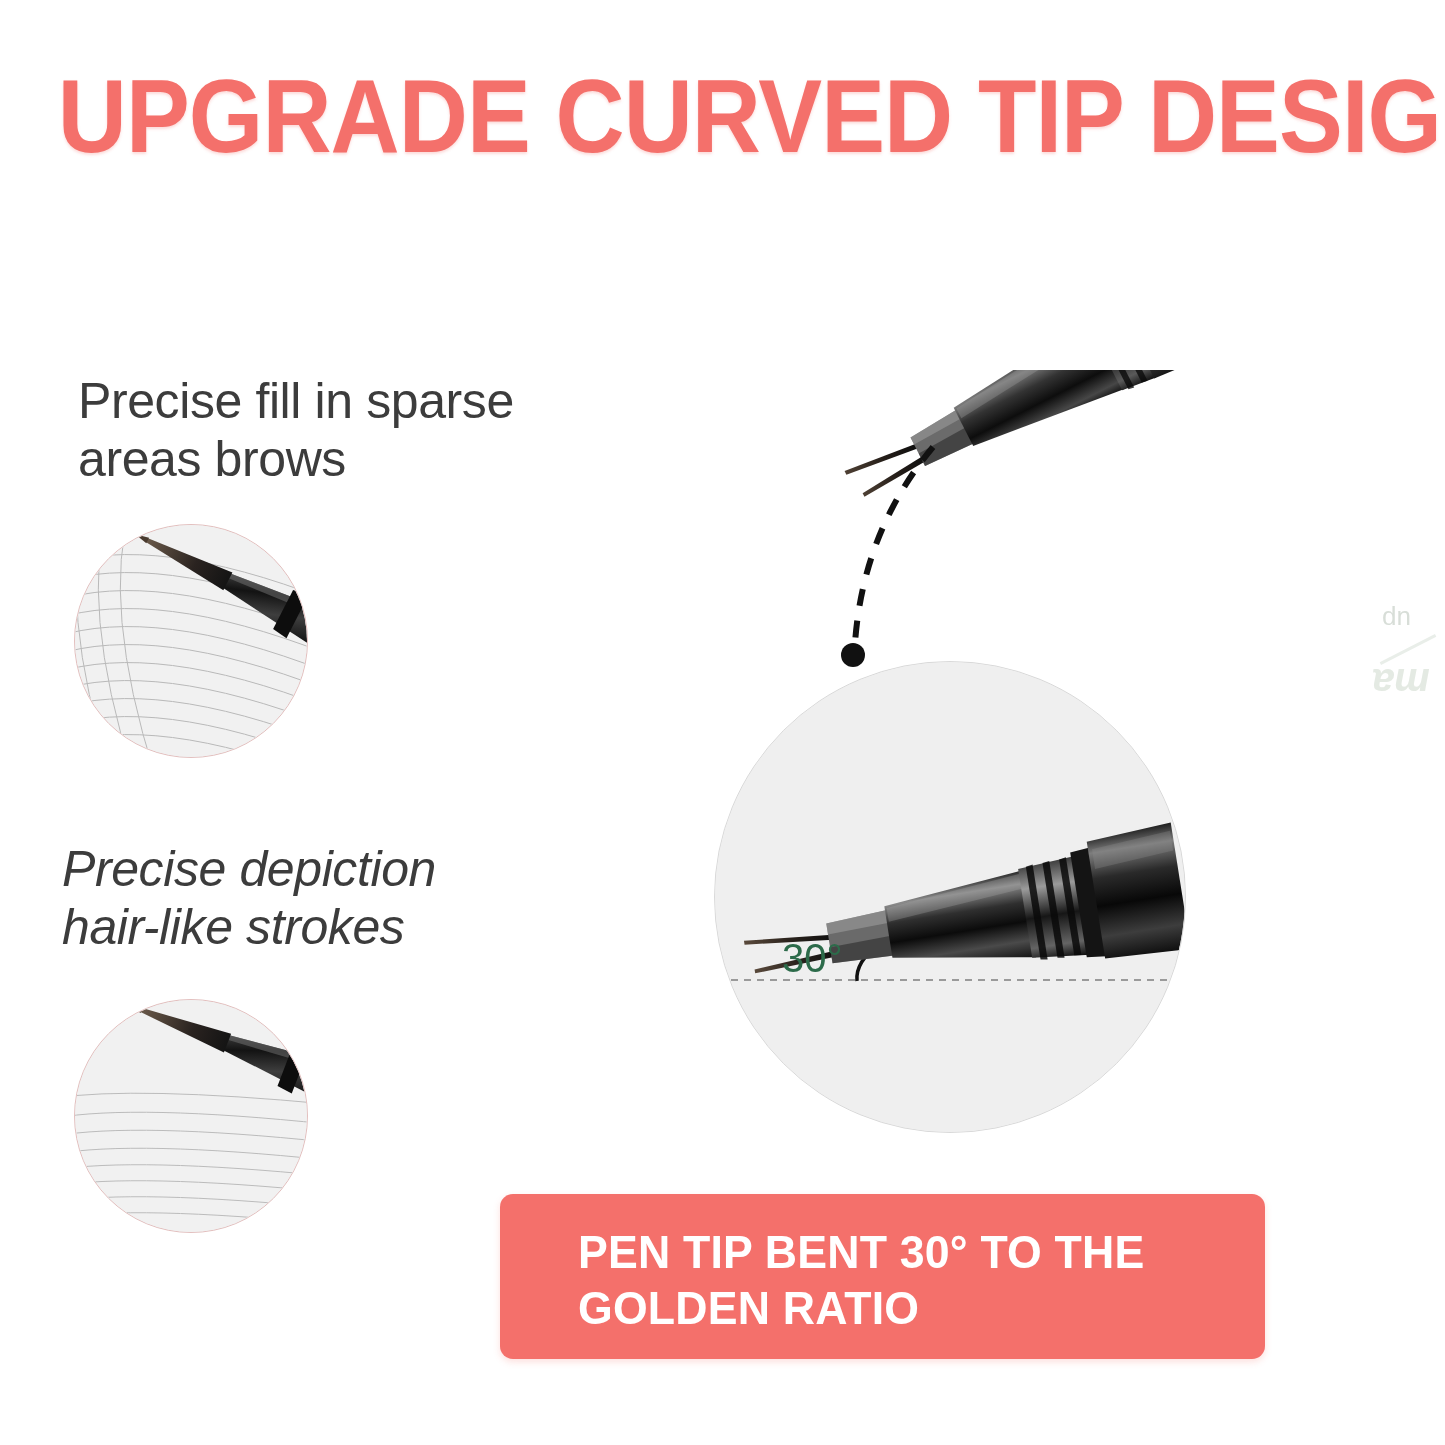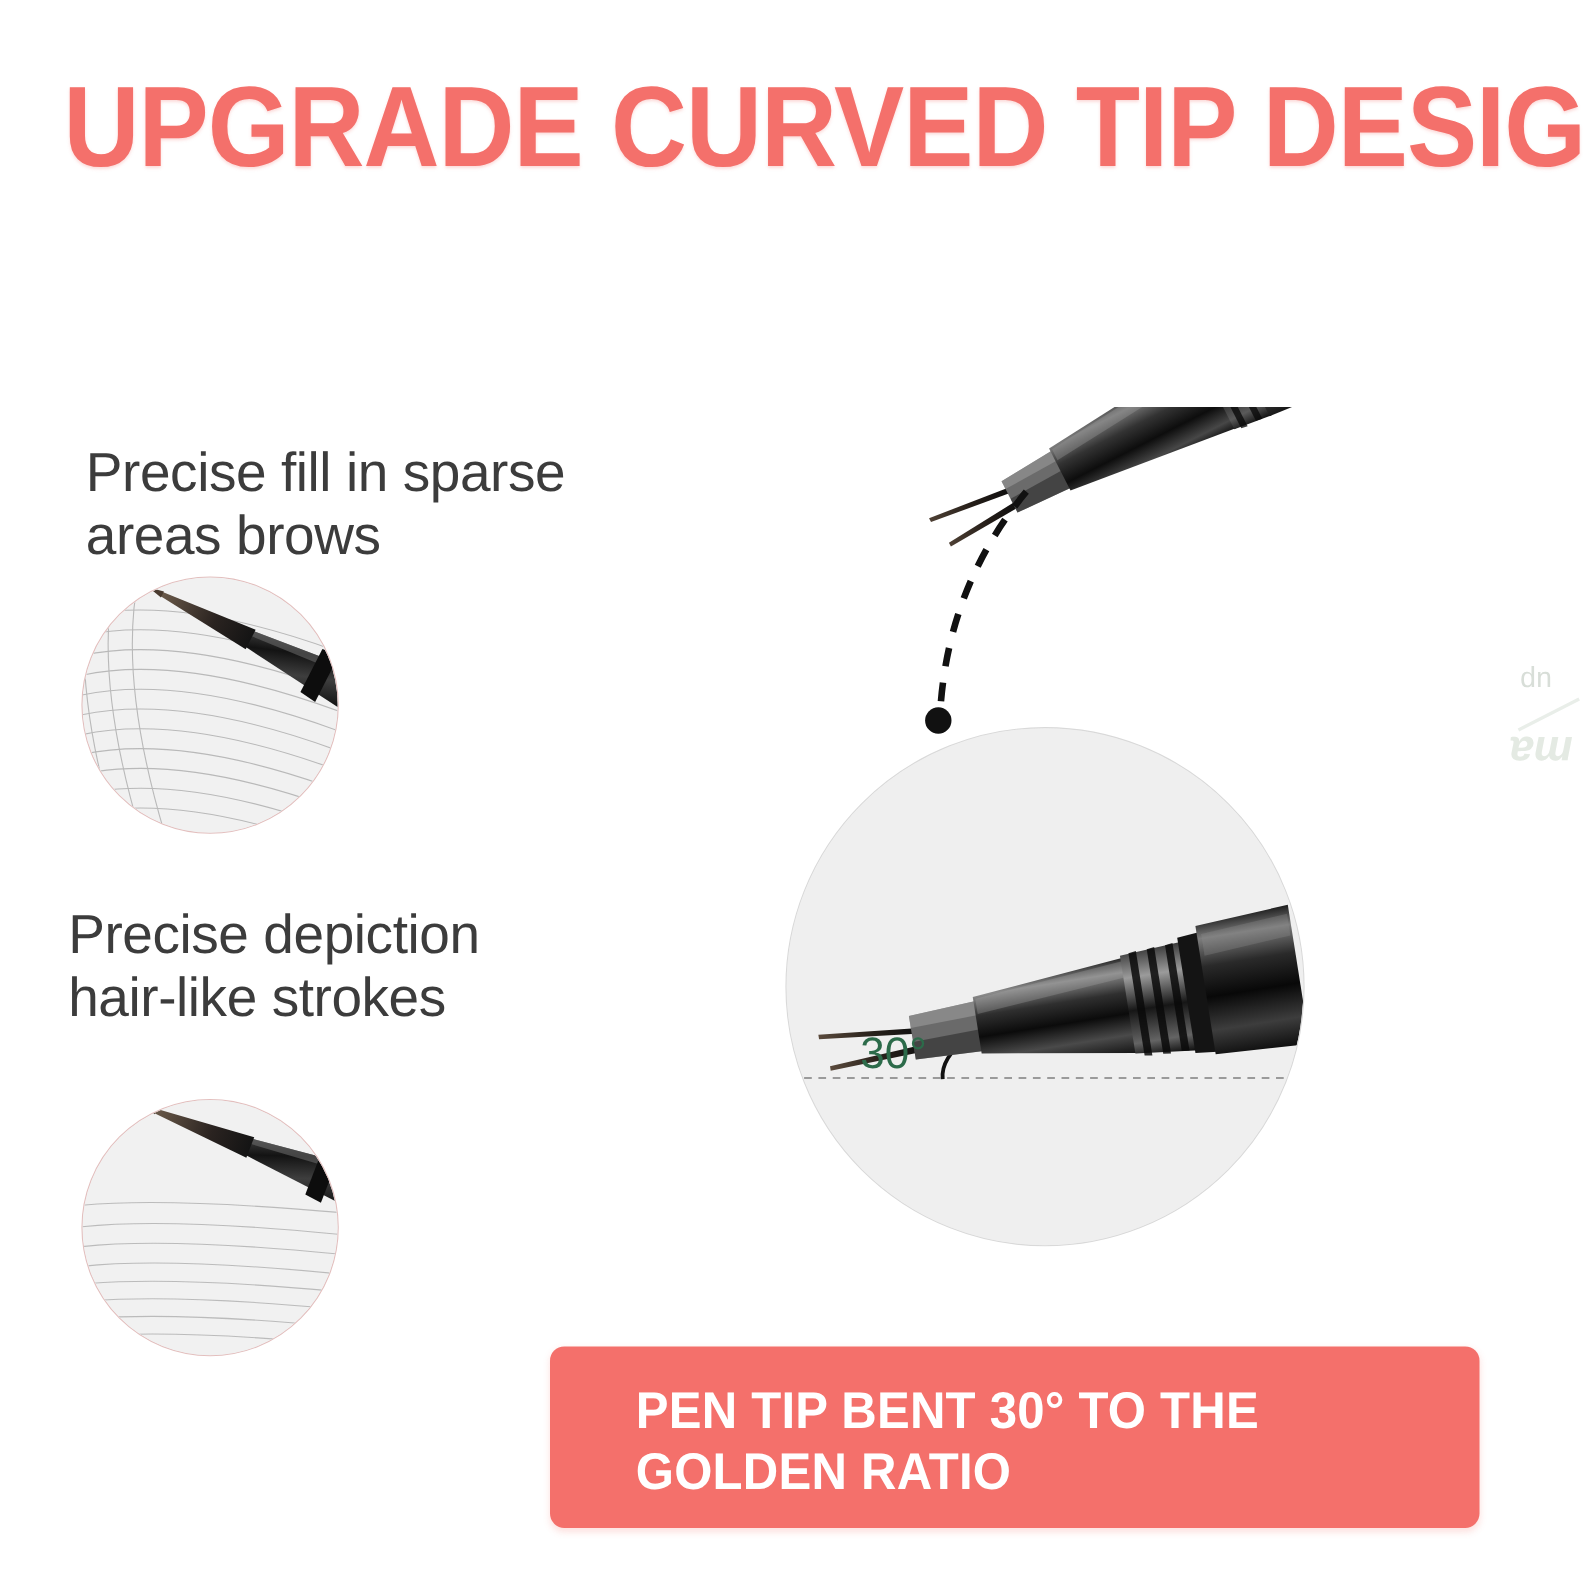--- a/index.html
+++ b/index.html
@@ -40,24 +40,23 @@
   
   .caption {
     position: absolute;
     color: #3C3C3C;
     font-family: "Liberation Sans", sans-serif;
     font-weight: normal;
     font-size: 50px;
     line-height: 58px;
     letter-spacing: -0.4px;
     white-space: pre-line;
-    margin-top: 28px;
   }
   .caption-1 { left: 78px; top: 372px; width: 600px; }
-  .caption-2 { left: 62px; top: 792px; width: 560px; }
+  .caption-2 { left: 62px; top: 840px; width: 560px; font-style: italic; }
 
   
   .inset {
     position: absolute;
     width: 232px;
     height: 232px;
     border-radius: 50%;
     background: #F0F0F0;
     border: 1px solid #E3BFBE;
     overflow: hidden;
@@ -96,22 +95,22 @@
   .hero-pen { position: absolute; left: 840px; top: 370px; }
   .hero-pen svg { display: block; }
 
   .leader { position: absolute; left: 815px; top: 435px; }
   .leader svg { display: block; }
 
   
   .banner {
     position: absolute;
     left: 500px;
-    top: 1224px;
-    width: 845px;
+    top: 1194px;
+    width: 765px;
     height: 165px;
     background: #F4706B;
     border-radius: 13px;
     box-shadow: 0 3px 7px rgba(244,112,107,0.22);
   }
   .banner-text {
     position: absolute;
     left: 78px;
     top: 30px;
     width: 730px;

